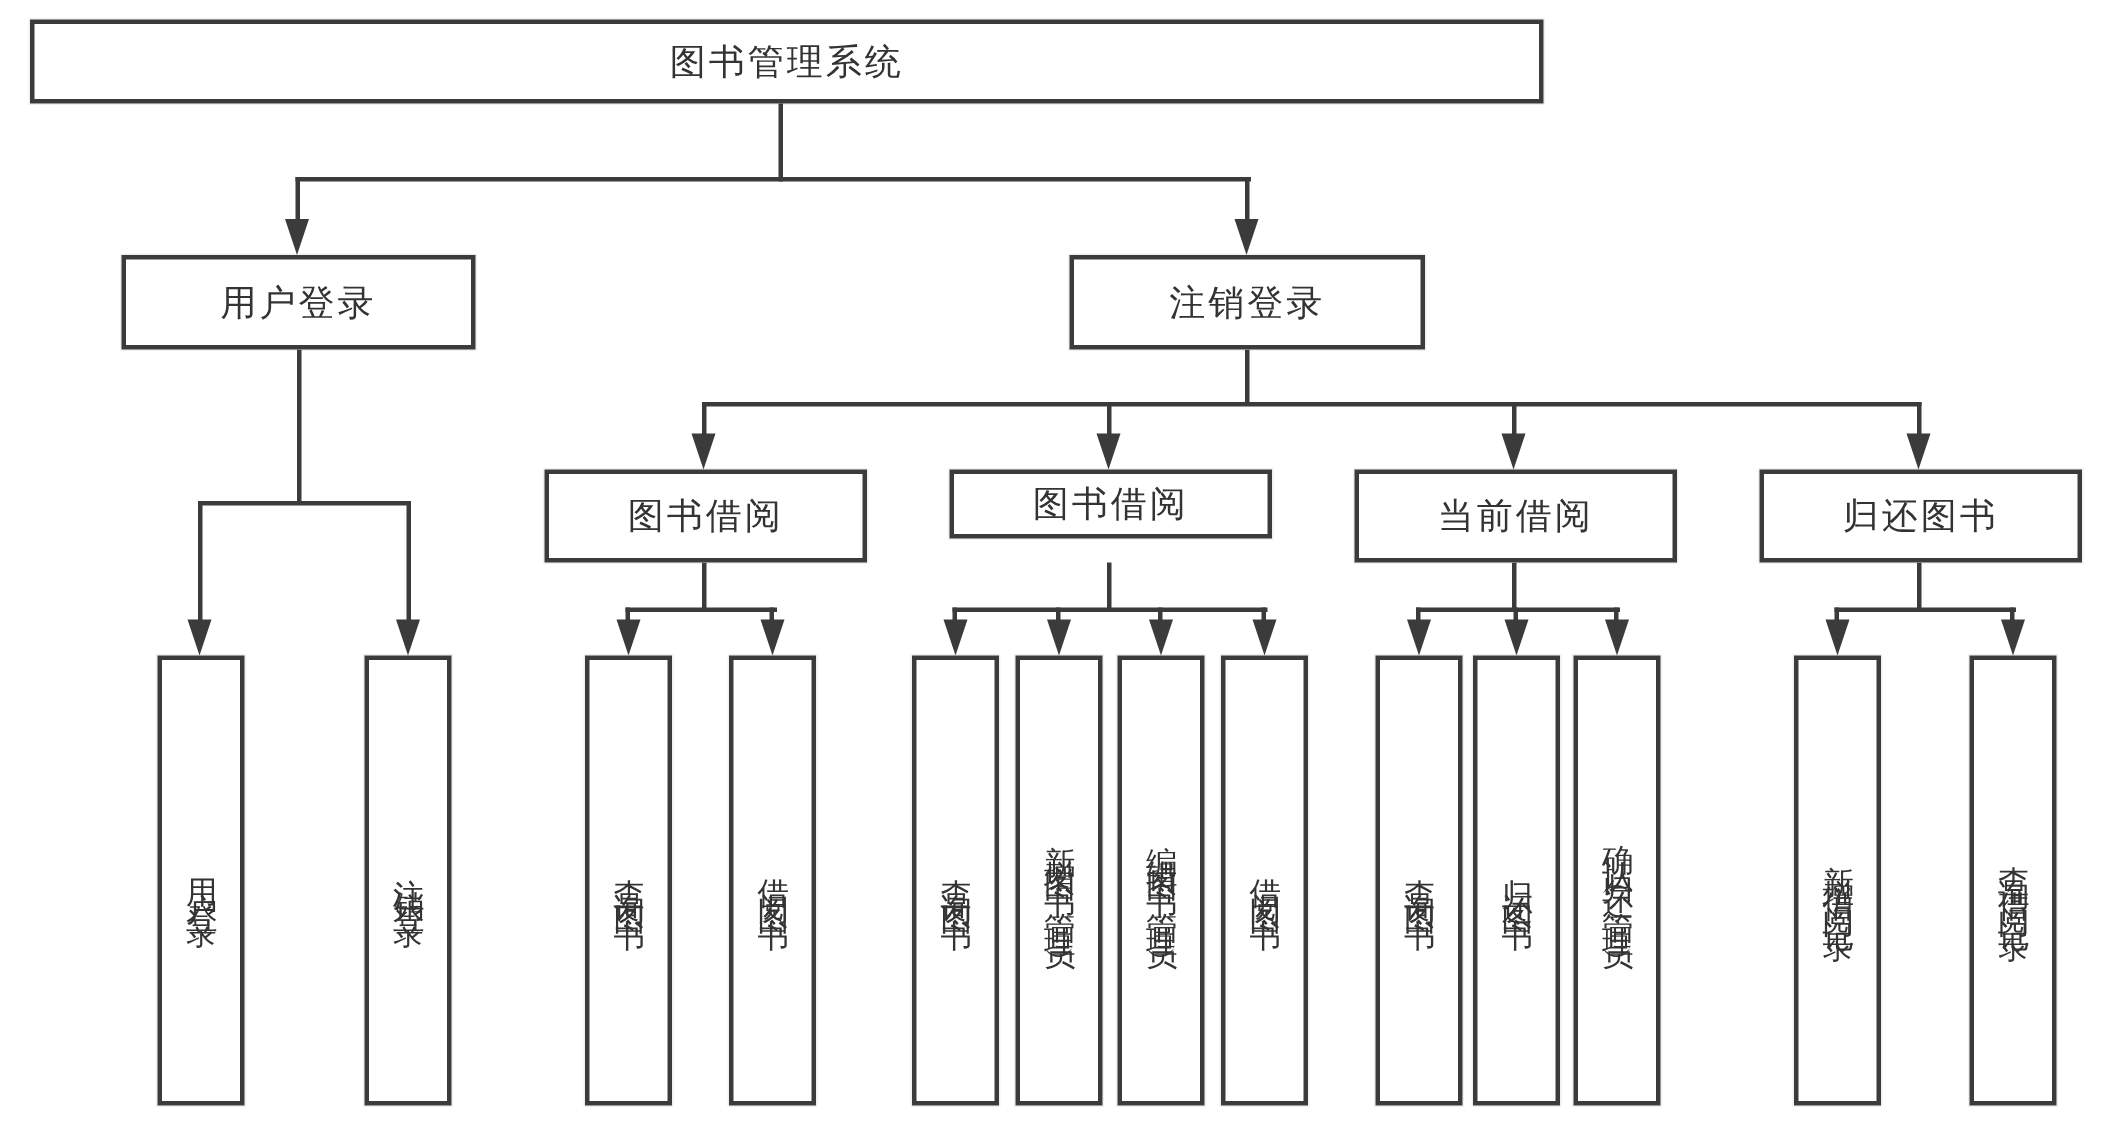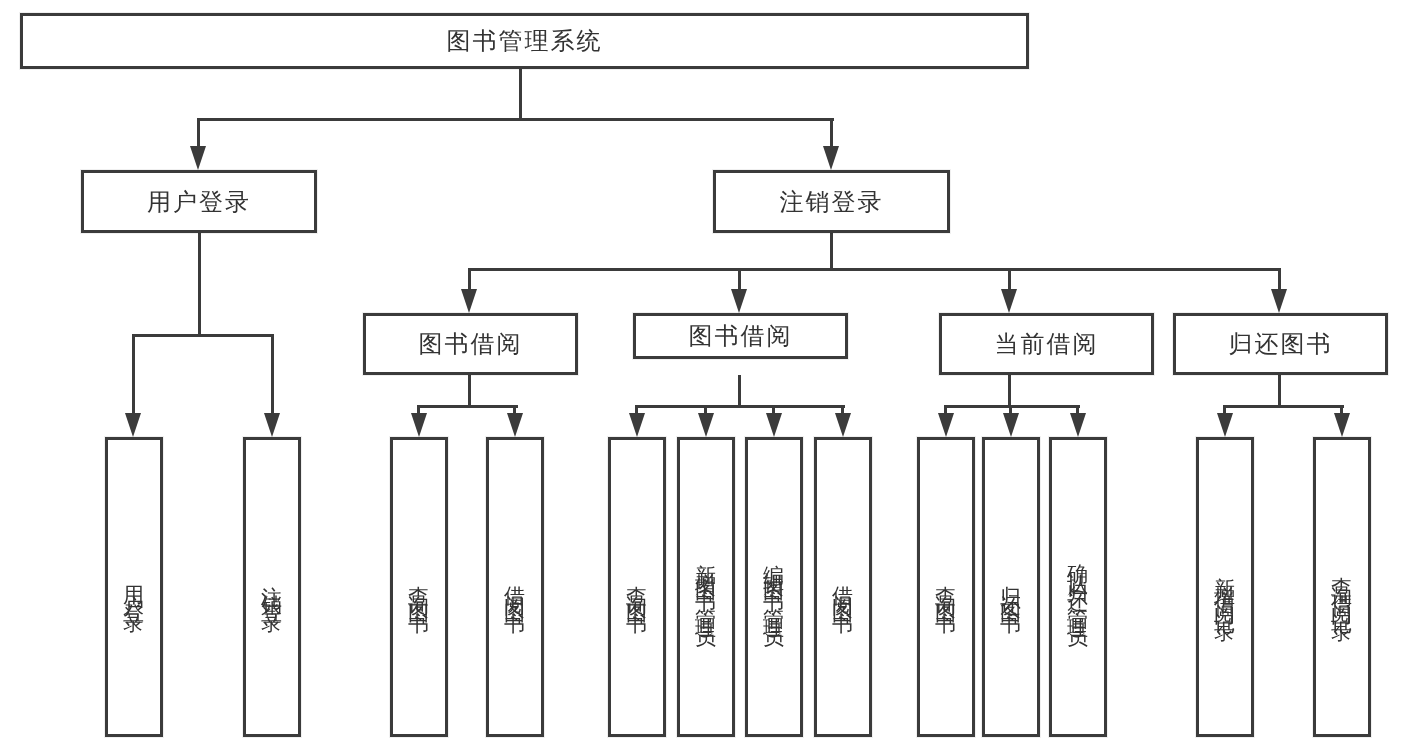--- a/index.html
+++ b/index.html
@@ -91,21 +91,21 @@
   <div class="ar" style="left:1001px;top:289px;"></div>
   <div class="lv" style="left:1278px;top:268px;height:26px;"></div>
   <div class="ar" style="left:1271px;top:289px;"></div>
 
   <div class="hbox" style="left:363px;top:313px;width:215px;height:62px;">
     <span class="hlabel">图书借阅</span>
   </div>
   <div class="hbox" style="left:633px;top:313px;width:215px;height:46px;">
     <span class="hlabel">图书借阅</span>
   </div>
-  <div class="hbox" style="left:903px;top:313px;width:215px;height:62px;margin-left:36px;">
+  <div class="hbox" style="left:903px;top:313px;width:215px;height:62px;">
     <span class="hlabel">当前借阅</span>
   </div>
   <div class="hbox" style="left:1173px;top:313px;width:215px;height:62px;">
     <span class="hlabel">归还图书</span>
   </div>
 
   <div class="lv" style="left:468px;top:375px;height:32px;"></div>
   <div class="lh" style="left:417px;top:405px;width:101px;"></div>
   <div class="lv" style="left:417px;top:405px;height:14px;"></div>
   <div class="ar" style="left:411px;top:413px;"></div>

